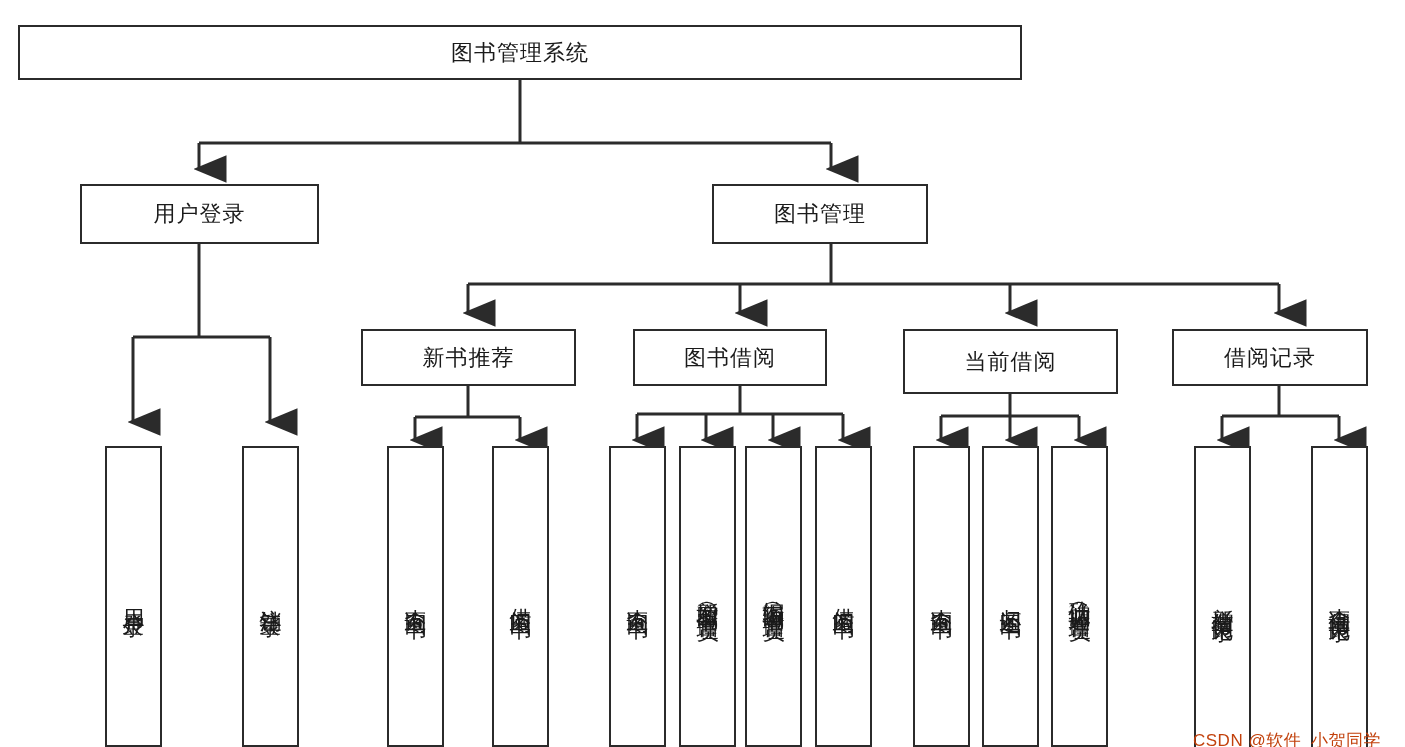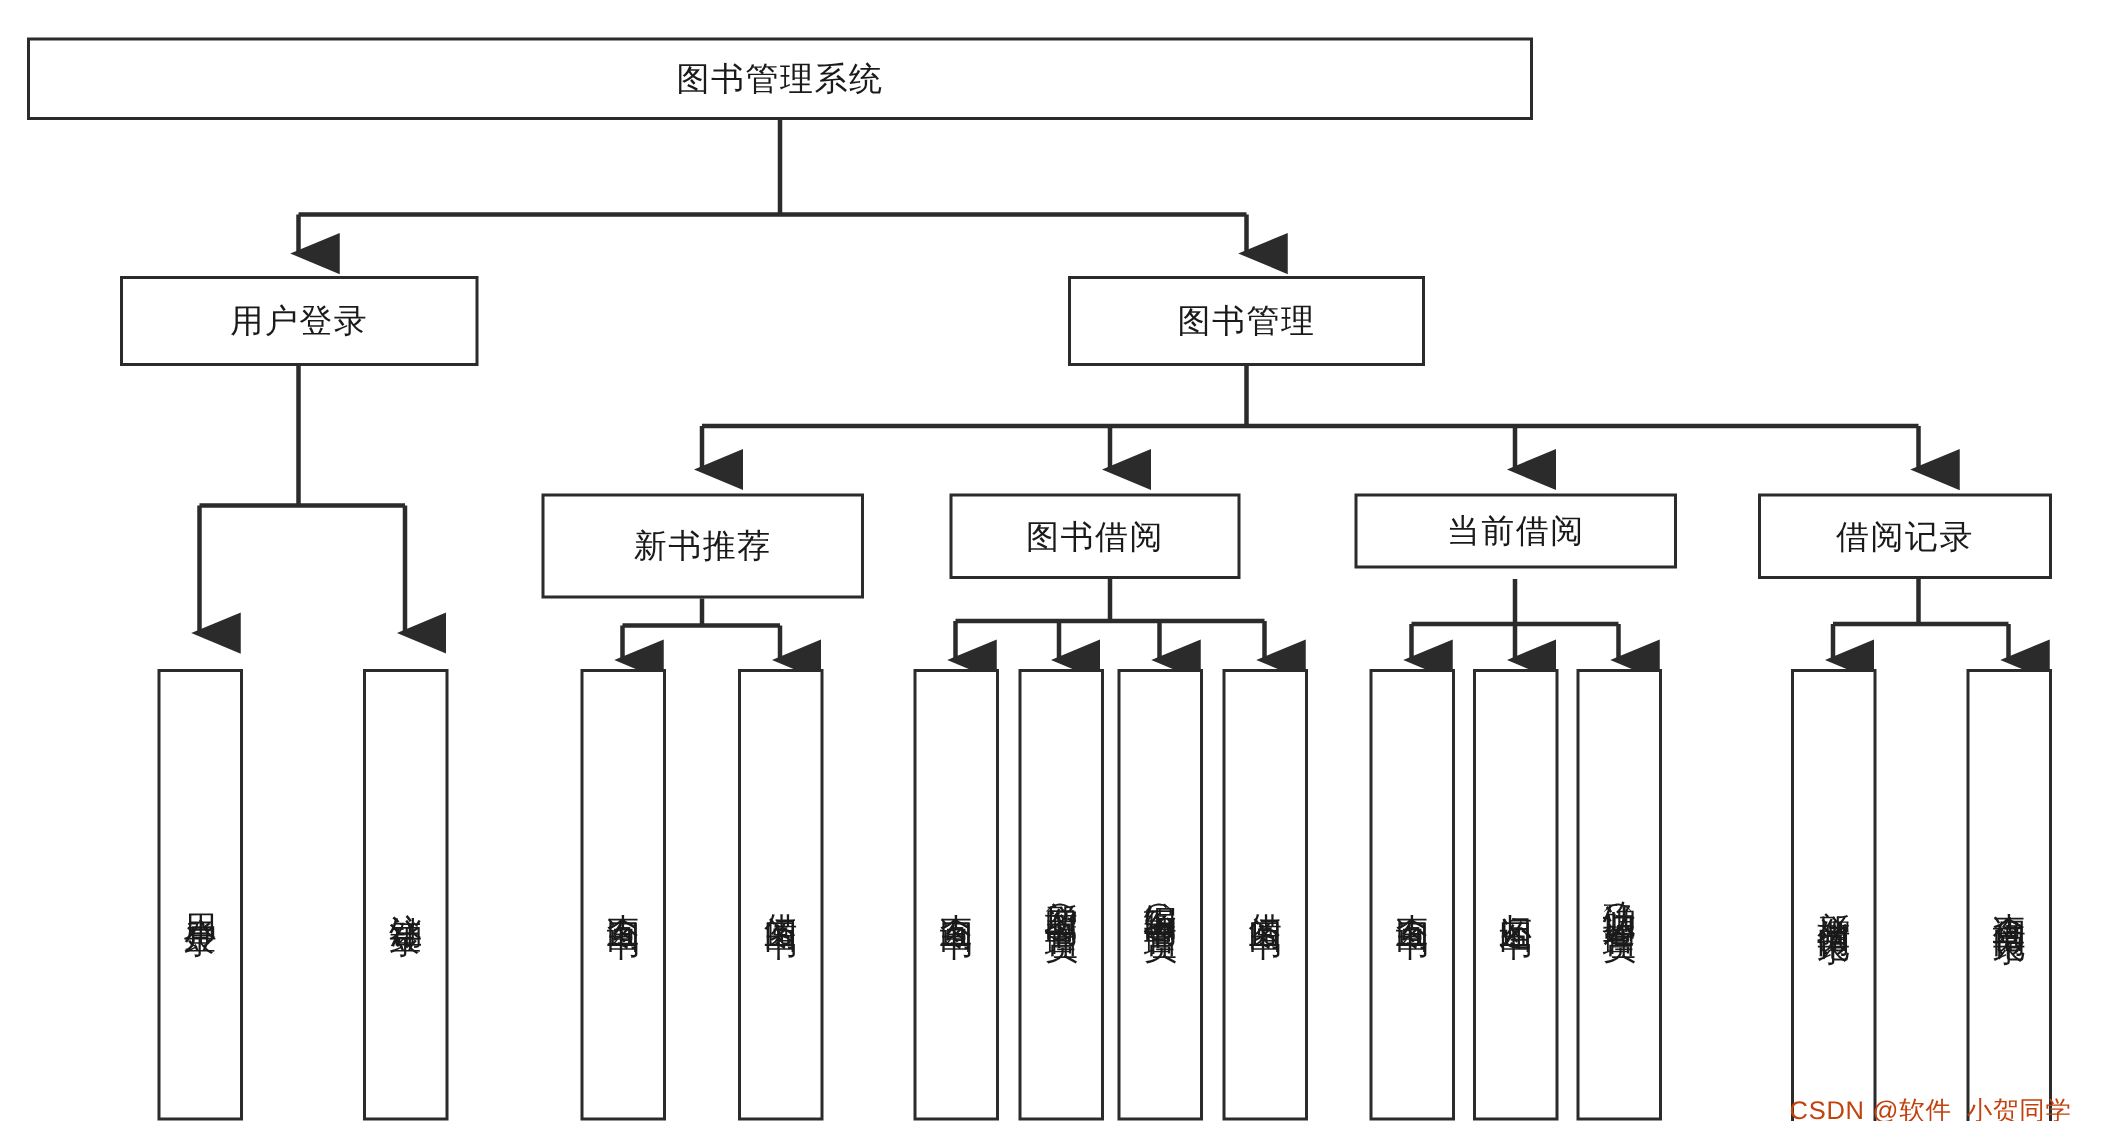--- a/index.html
+++ b/index.html
@@ -116,31 +116,31 @@
     </g>
   </svg>
 
   <div class="node h" style="left:18px; top:13px; width:1004px; height:55px;">
     <span>图书管理系统</span>
   </div>
 
   <div class="node h" style="left:80px; top:172px; width:239px; height:60px;">
     <span>用户登录</span>
   </div>
-  <div class="node h" style="left:712px; top:172px; width:238px; height:60px;">
+  <div class="node h" style="left:712px; top:172px; width:216px; height:60px;">
     <span>图书管理</span>
   </div>
 
-  <div class="node h" style="left:361px; top:317px; width:215px; height:70px;">
+  <div class="node h" style="left:361px; top:317px; width:215px; height:57px;">
     <span>新书推荐</span>
   </div>
   <div class="node h" style="left:633px; top:317px; width:194px; height:57px;text-align:center;">
     <span>图书借阅</span>
   </div>
-  <div class="node h" style="left:903px; top:317px; width:215px; height:50px;">
+  <div class="node h" style="left:903px; top:317px; width:215px; height:65px;">
     <span>当前借阅</span>
   </div>
   <div class="node h" style="left:1172px; top:317px; width:196px; height:57px;">
     <span>借阅记录</span>
   </div>
 
   <div class="node v" style="left:105px; top:434px; width:57px; height:301px;">
     <span class="vtext">用户登录</span>
   </div>
   <div class="node v" style="left:242px; top:434px; width:57px; height:301px;">

